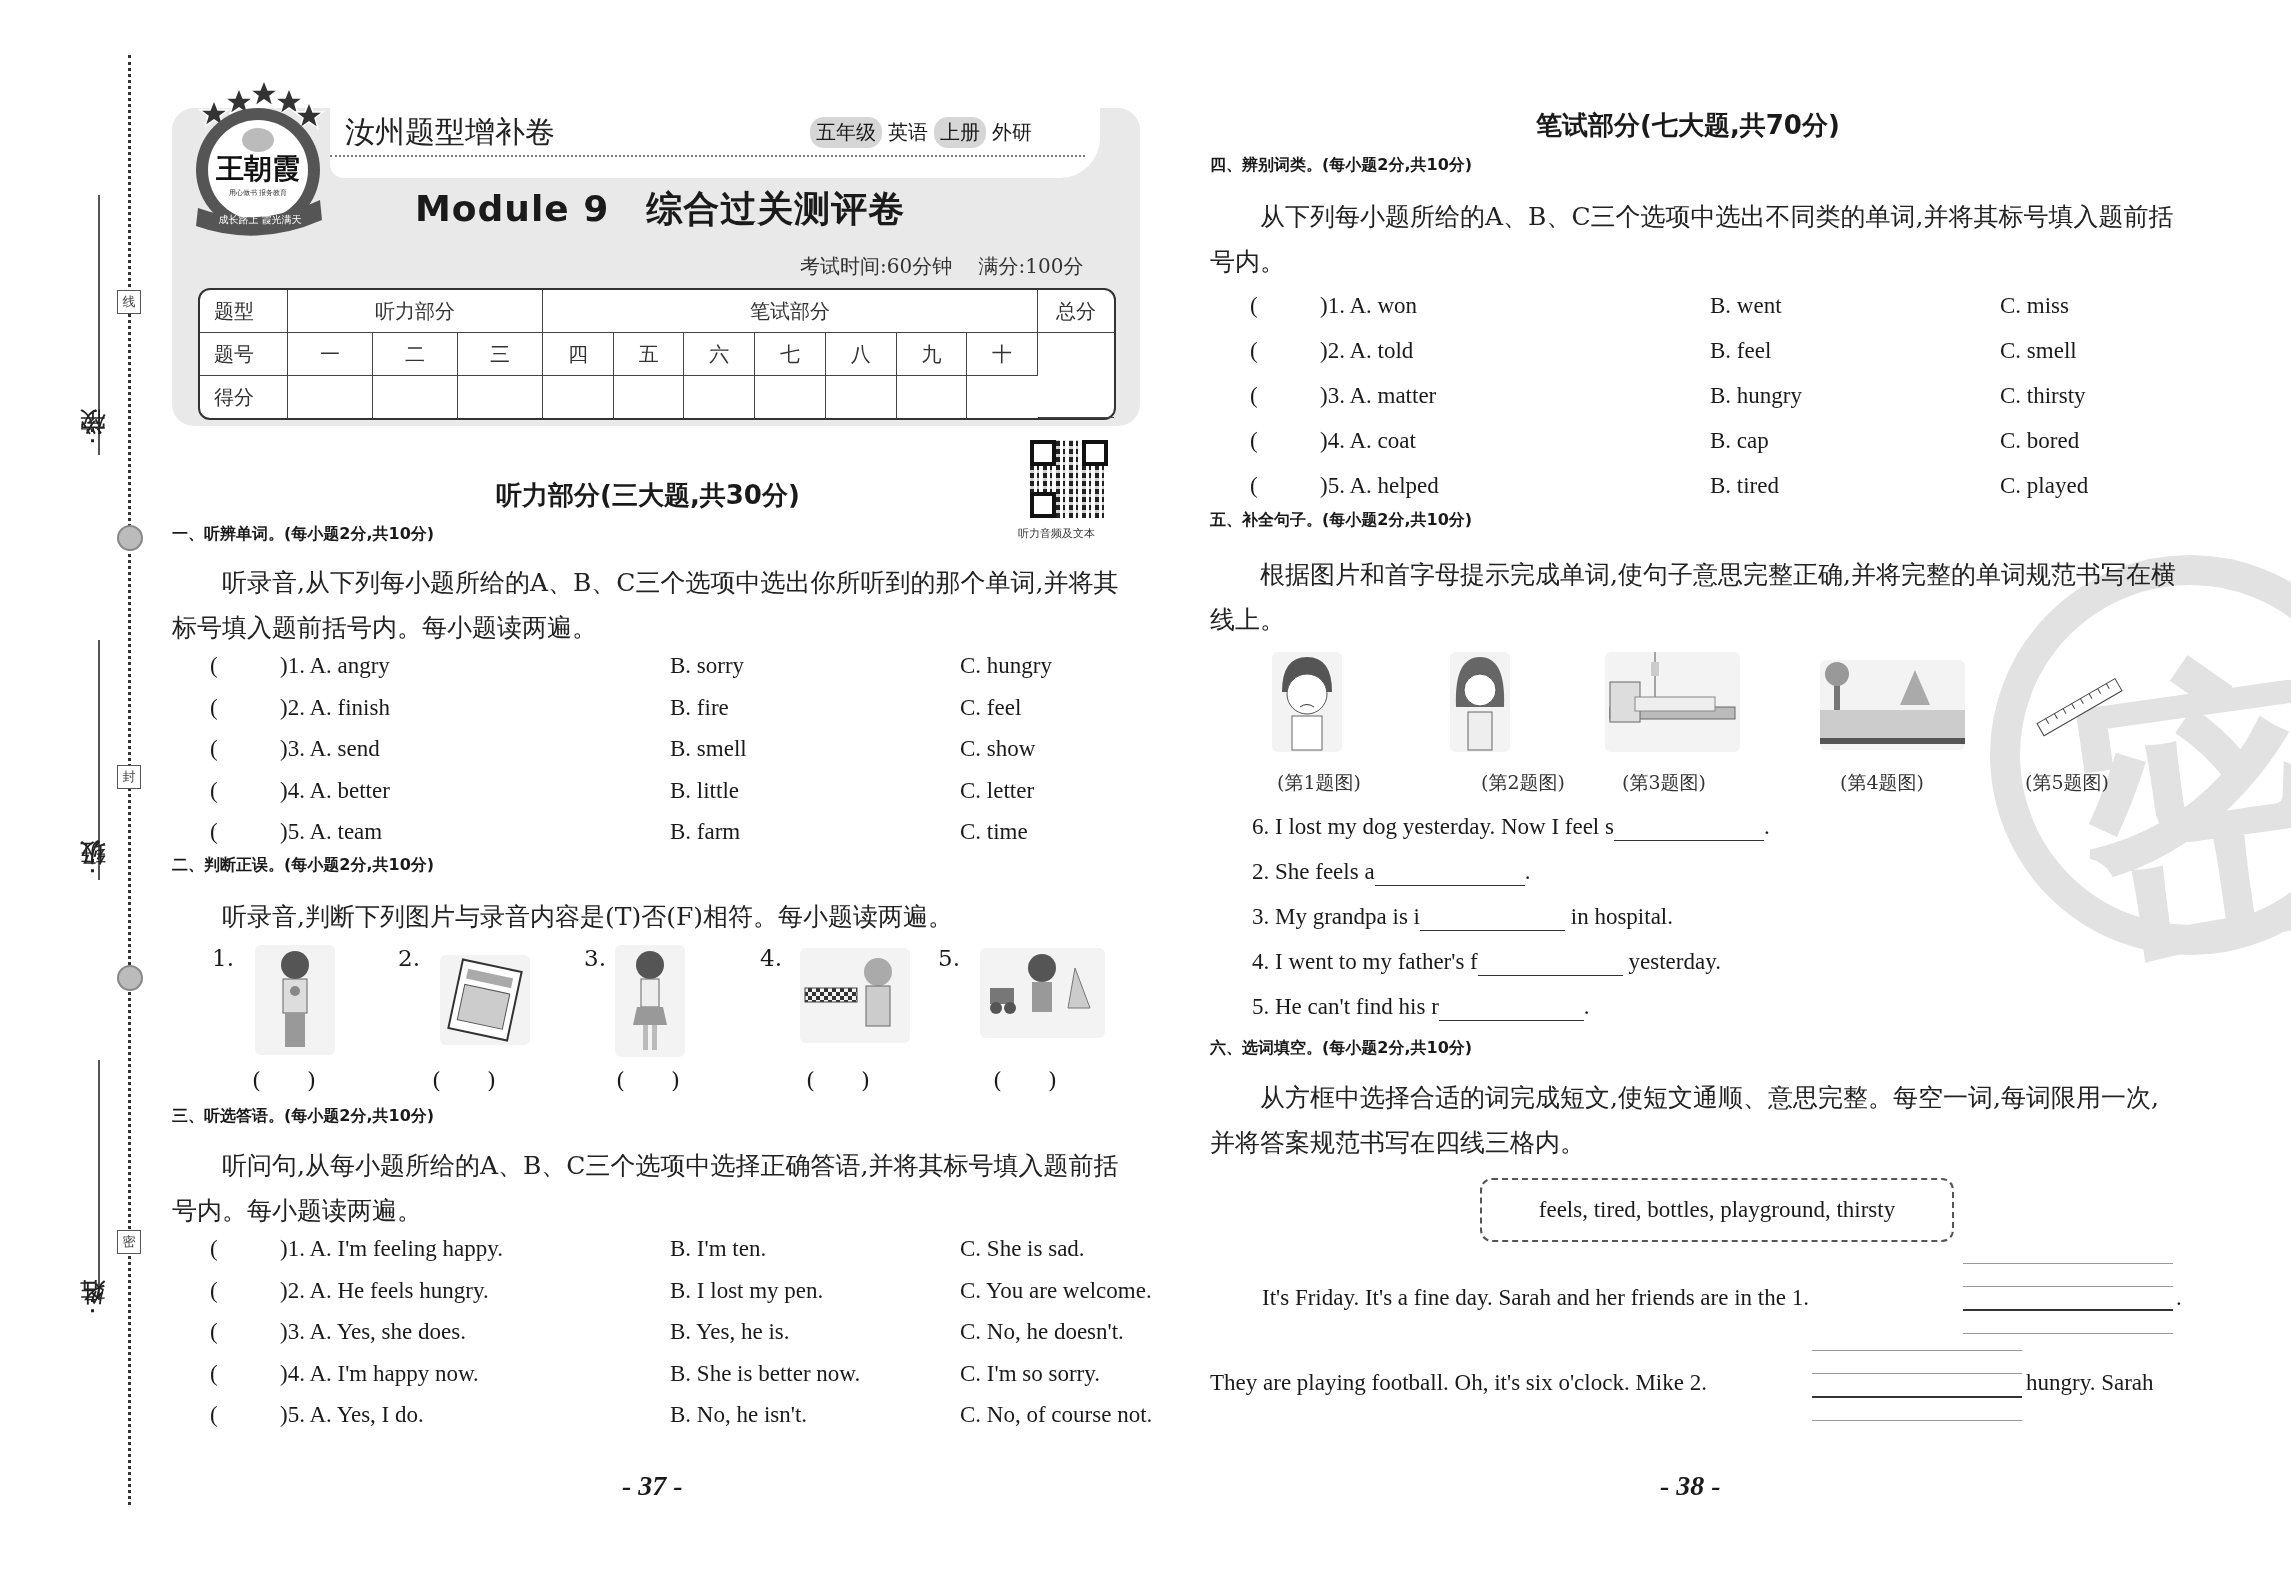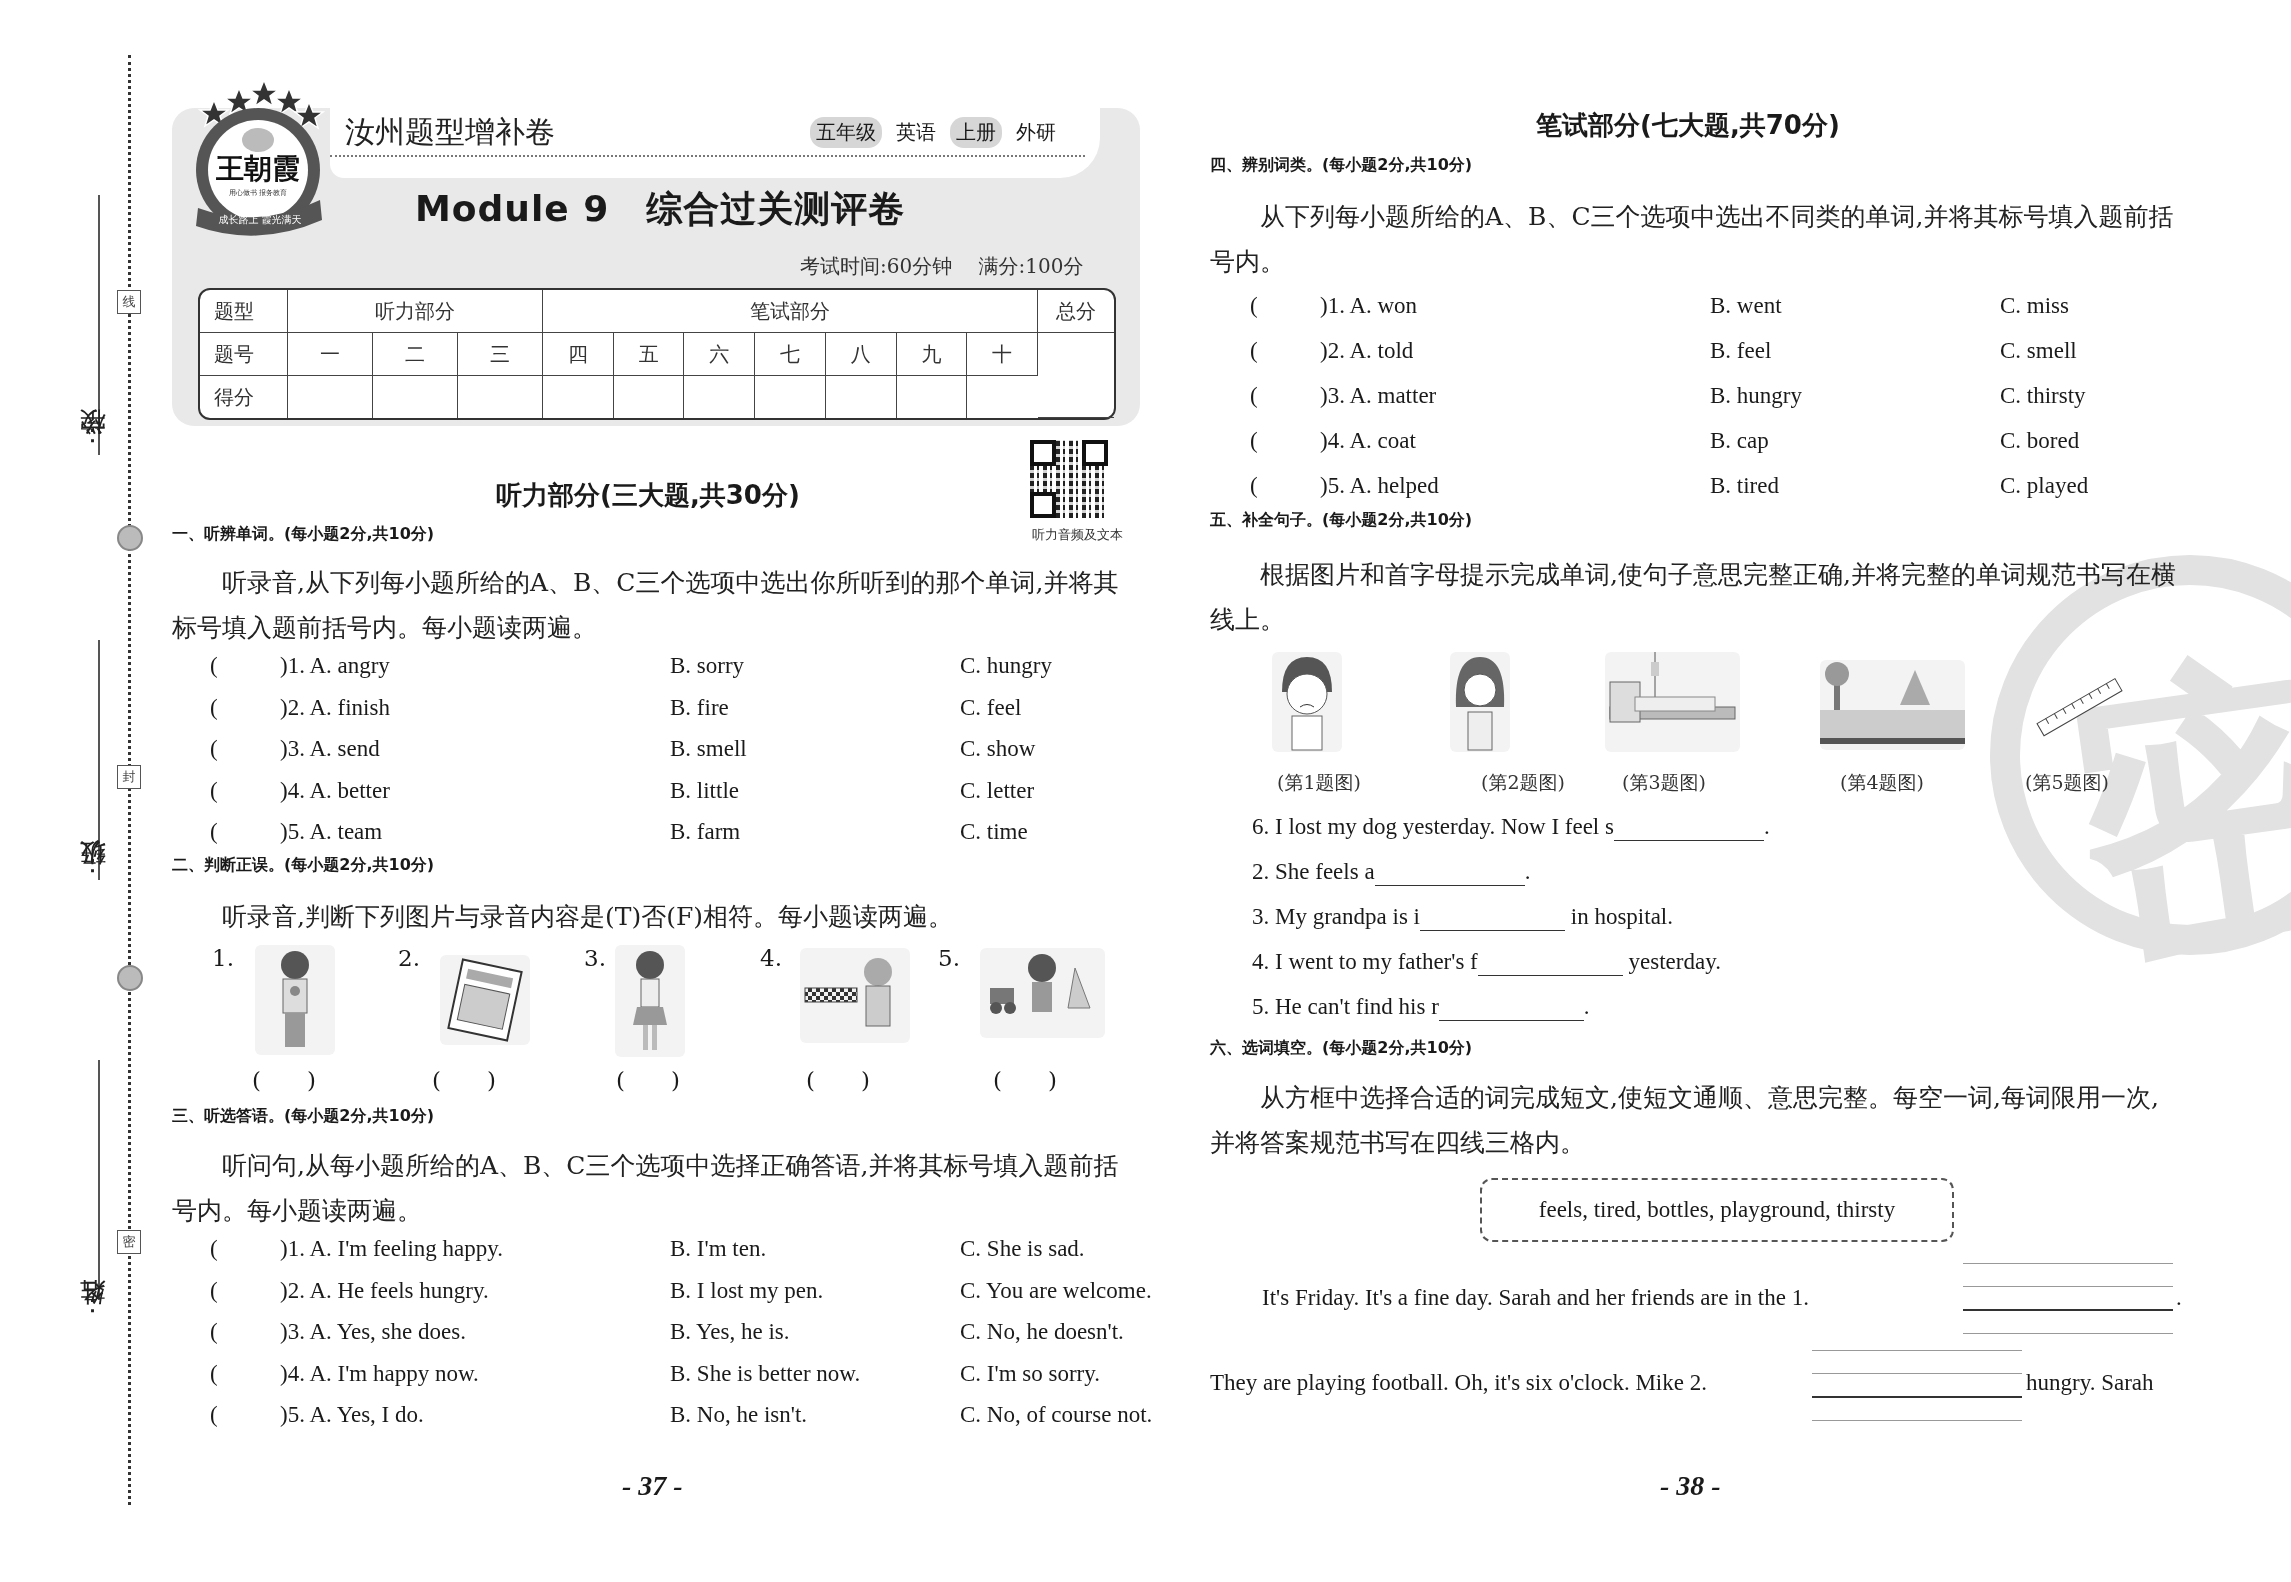--- a/index.html
+++ b/index.html
@@ -16,21 +16,21 @@
   .margin-rule{width:0;border-left:2px solid #555;}
   .seal-box{width:22px;height:22px;border:1px solid #555;background:#fff;font-size:13px;
             text-align:center;line-height:22px;left:117px;color:#444;}
   .seal-circle{width:22px;height:22px;border-radius:50%;background:#bbb;border:2px solid #888;left:117px;}
 
   
   .header-panel{left:172px;top:108px;width:968px;height:318px;background:#e9e9e9;border-radius:22px;}
   .header-top-white{left:330px;top:108px;width:770px;height:70px;background:#fff;border-bottom-left-radius:14px;border-bottom-right-radius:40px;}
   .header-dotted{left:330px;top:155px;width:755px;border-top:2px dotted #777;}
   .series-name{left:345px;top:112px;font-size:30px;color:#222;}
-  .grade-tags{left:810px;top:117px;font-size:20px;display:flex;gap:8px;align-items:center;}
+  .grade-tags{left:810px;top:117px;font-size:20px;display:flex;gap:0;align-items:center;}
   .tag{padding:2px 6px;border-radius:14px;}
   .tag.hl{background:#d6d6d6;}
   .main-title{left:415px;top:185px;font-size:36px;font-weight:bold;letter-spacing:1px;}
   .exam-meta{left:800px;top:253px;font-size:20px;color:#333;}
 
   .logo{left:180px;top:70px;width:150px;height:170px;}
 
   table.score{position:absolute;left:198px;top:288px;width:918px;border-collapse:separate;border-spacing:0;
               border:2px solid #333;border-radius:12px;background:#fff;font-size:20px;}
   table.score td{border-right:1px solid #444;border-bottom:1px solid #444;text-align:center;height:40px;color:#333;}
@@ -47,21 +47,21 @@
   .q-a{width:390px;}
   .q-b{width:290px;}
   .blank{display:inline-block;border-bottom:1.5px solid #333;height:26px;vertical-align:bottom;}
 
   .qr{left:1030px;top:440px;width:78px;height:78px;
       background:
         repeating-linear-gradient(90deg,#222 0 4px,#fff 4px 7px,#222 7px 9px,#fff 9px 13px),
         #fff;}
   .qr-inner{position:absolute;inset:0;background:repeating-linear-gradient(0deg,transparent 0 5px,rgba(255,255,255,.8) 5px 8px);}
   .qr-corner{position:absolute;width:18px;height:18px;border:4px solid #111;background:#fff;}
-  .qr-caption{left:1018px;top:526px;font-size:13px;color:#333;margin-left:14px;}
+  .qr-caption{left:1018px;top:526px;font-size:11px;color:#333;}
 
   .pic{position:absolute;background:#f3f3f3;border-radius:6px;}
   .pic svg{width:100%;height:100%;}
 
   .watermark{left:1990px;top:555px;width:400px;height:400px;border-radius:50%;border:30px solid #e2e2e2;box-sizing:border-box;}
   .watermark-glyph{position:absolute;left:55px;top:25px;font-size:300px;font-weight:bold;color:#e2e2e2;
                    font-family:"DejaVu Sans",sans-serif;transform:rotate(-8deg);}
 
   .wordbox{left:1480px;top:1178px;width:470px;height:60px;border:2px dashed #555;border-radius:12px;
            font-size:23px;display:flex;align-items:center;justify-content:center;}

